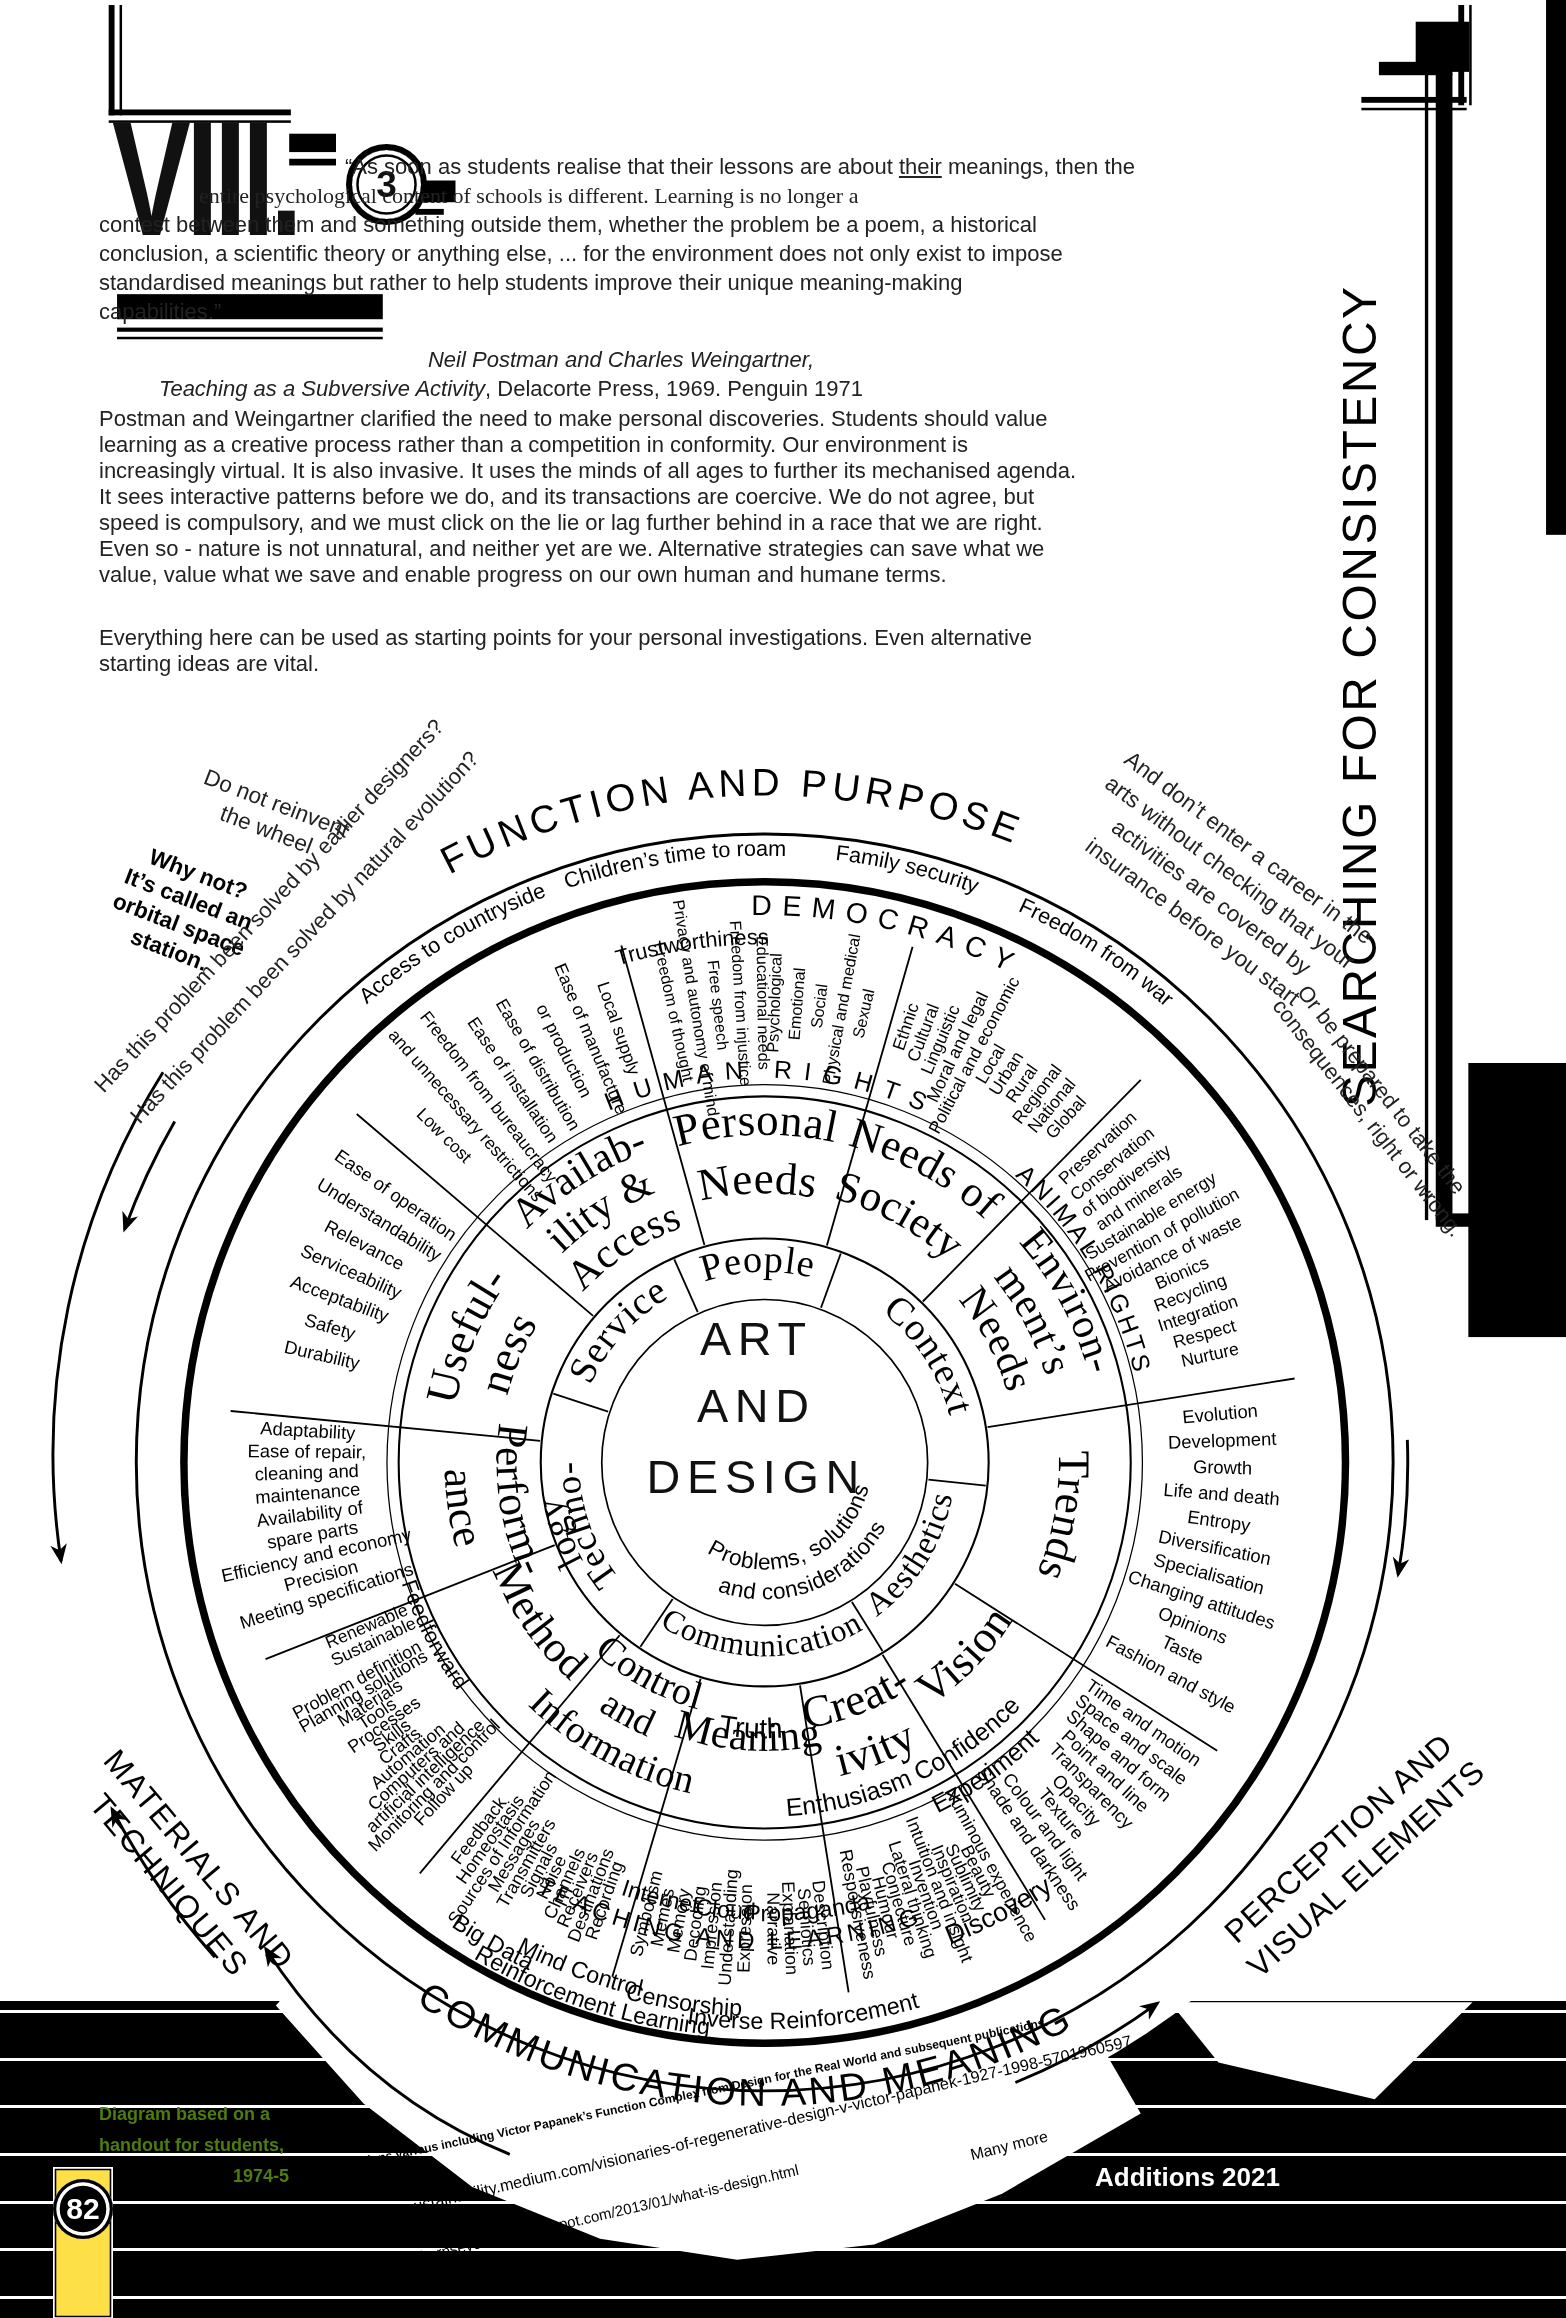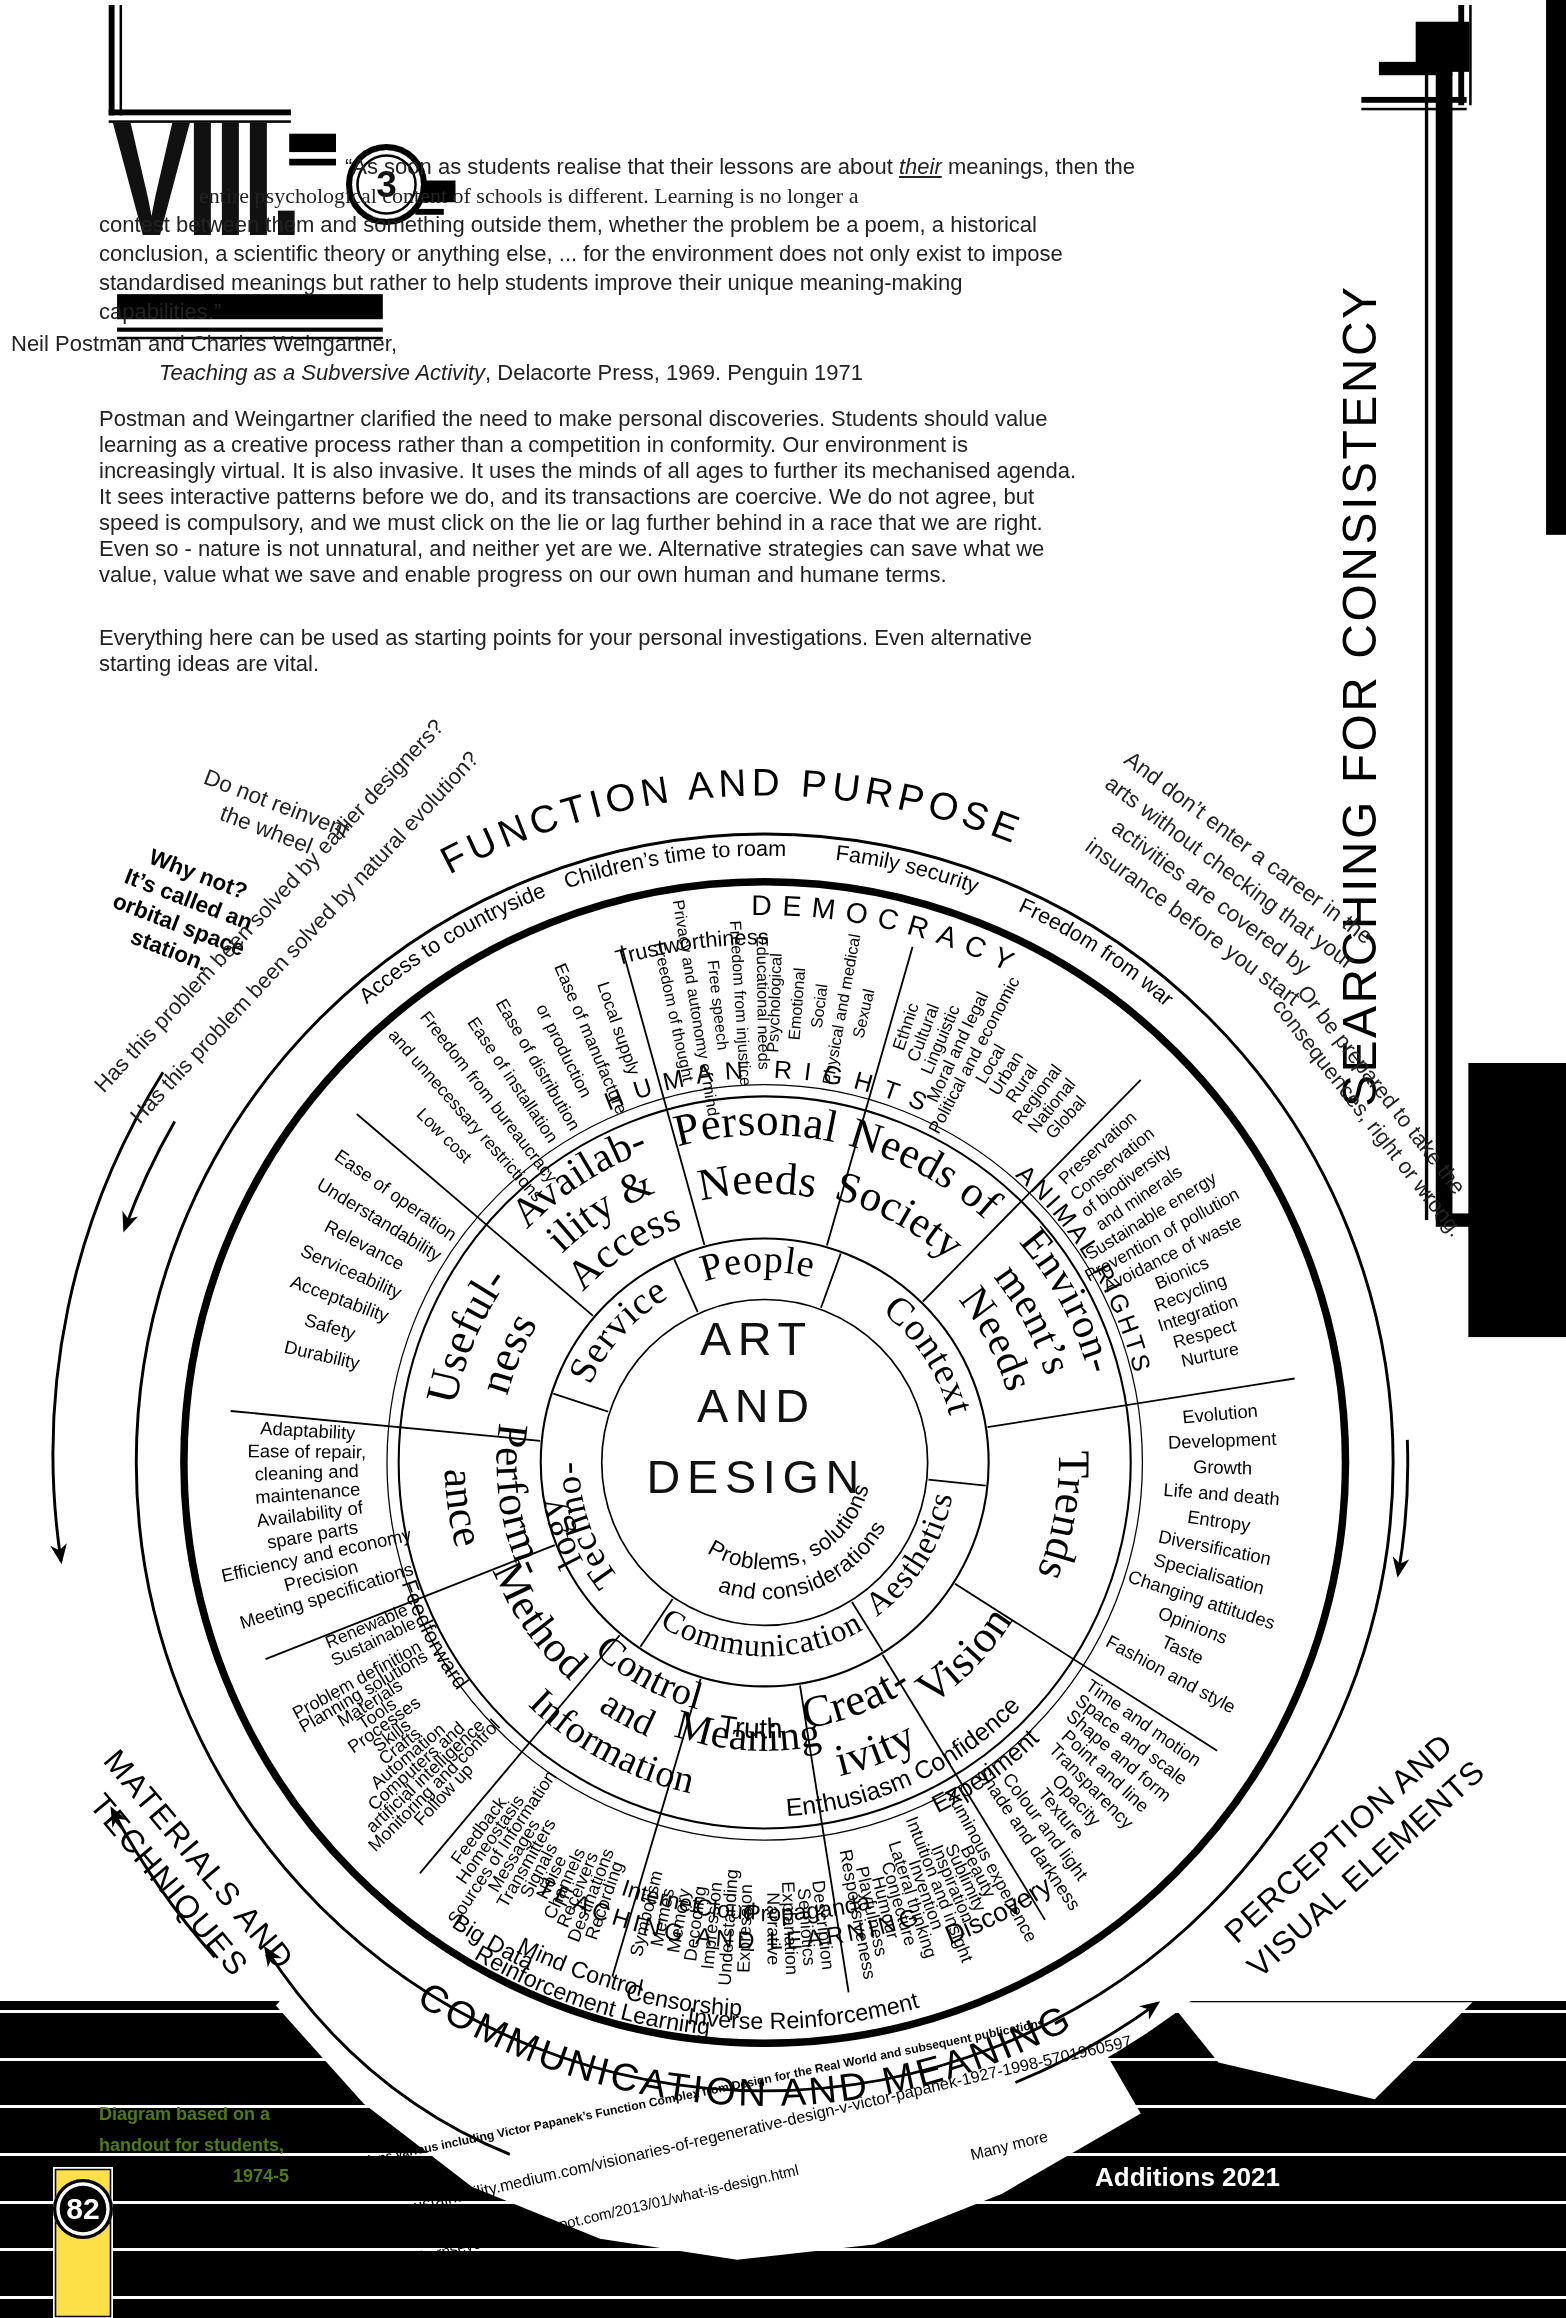--- a/index.html
+++ b/index.html
@@ -12,23 +12,23 @@
         transform:scaleX(.72);transform-origin:left top;z-index:4;line-height:1;}
   #badge3{position:absolute;left:346px;top:144px;width:69px;height:69px;border-radius:50%;
         border:6.7px solid #000;box-shadow:inset 0 0 0 4.2px #fff,inset 0 0 0 6.7px #000;background:#fff;
         display:flex;align-items:center;justify-content:center;font-size:37px;font-weight:bold;z-index:4;}
   
   .tb{position:absolute;z-index:4;}
   #quote{left:99px;top:152px;width:1220px;font-size:22px;line-height:29px;color:#222;}
   #quote .ql{white-space:nowrap;}
   #quote .q1{padding-left:246px;}
   #quote .q2{padding-left:100px;font-family:Liberation Serif, serif;}
-  .emph{font-style:italic;text-decoration:underline;}
+  .emph{text-decoration:underline;}
   .it{font-style:italic;}
-  #quote .attr1{margin-top:3px;transform:translateX(-88px);}
+  #quote .attr1{margin-top:19px;text-align:center;transform:translateX(-88px);font-style:italic;}
   #quote .attr2{text-align:center;transform:translateX(-198px);}
   #para1{left:99px;top:406px;width:1220px;font-size:22px;line-height:26px;color:#222;}
   #para2{left:99px;top:625px;width:1220px;font-size:22px;line-height:26px;color:#222;}
   .para div{white-space:nowrap;}
   #sideTitle{position:absolute;left:1332px;top:1107px;transform:rotate(-90deg);transform-origin:left top;
         font-size:48px;letter-spacing:2.5px;white-space:nowrap;z-index:4;color:#000;}
   
   .ann{position:absolute;z-index:5;color:#222;}
   .ann div{white-space:nowrap;}
   #annReinvent{left:180px;top:752px;width:217px;text-align:center;font-size:22.6px;line-height:28px;

